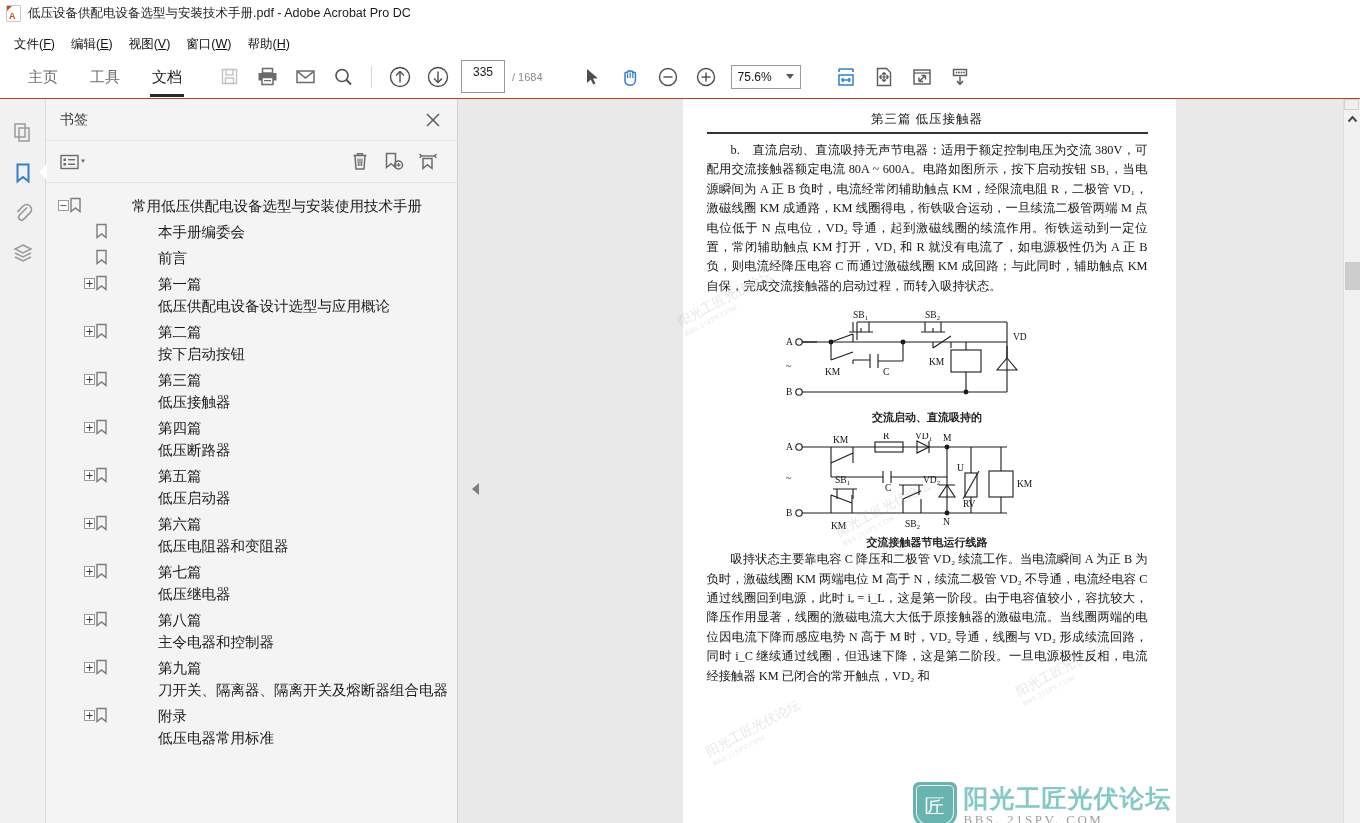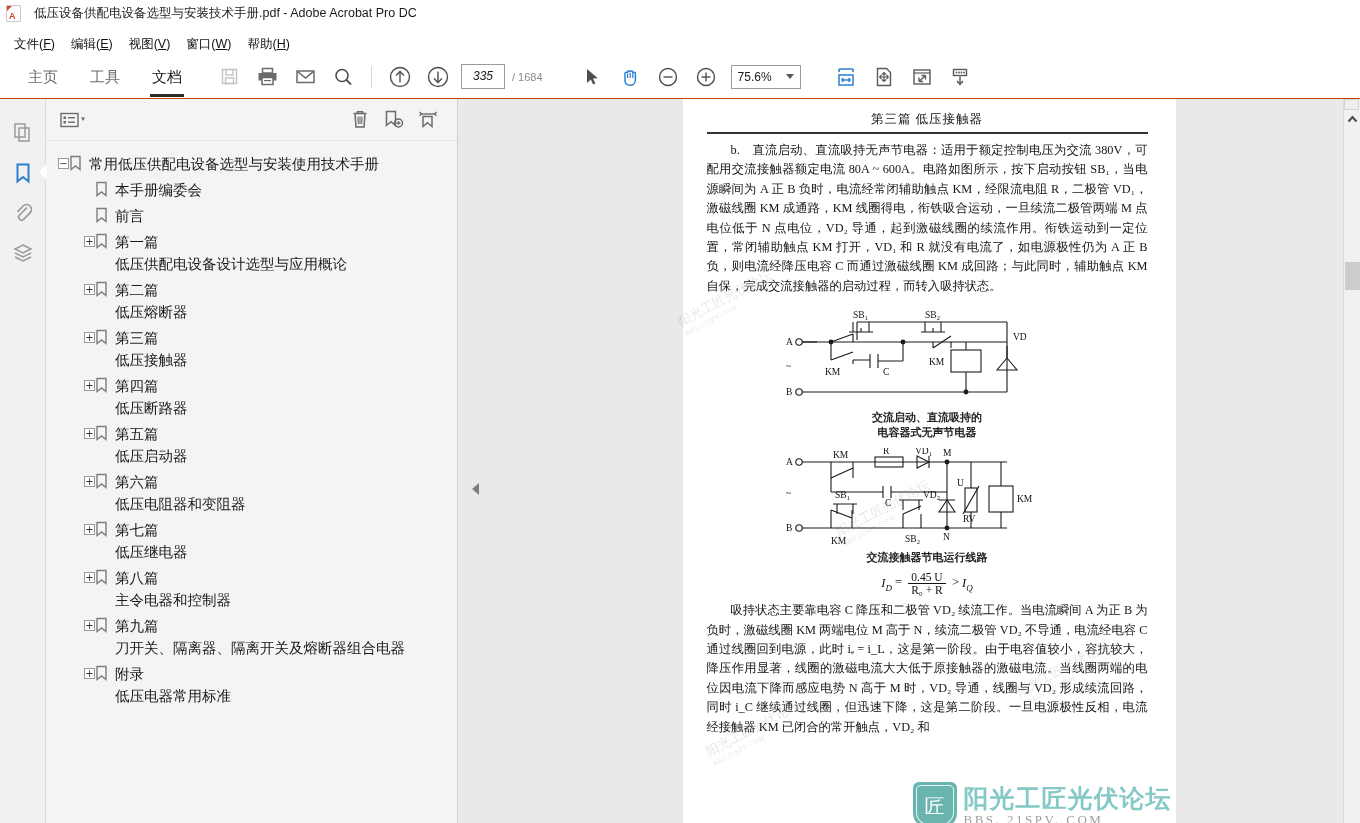--- a/index.html
+++ b/index.html
@@ -5,21 +5,21 @@
   * { box-sizing: border-box; margin: 0; padding: 0; }
   html, body {
     width: 1360px; height: 823px;
     font-family: "Liberation Sans", "DejaVu Sans", sans-serif;
     background: #ffffff; overflow: hidden;
   }
   
   .titlebar {
     height: 26px; display: flex; align-items: center;
     padding-left: 6px; background: #ffffff;
-    font-size: 12.5px; color: #1a1a1a; white-space: nowrap; gap: 6px;
+    font-size: 12.5px; color: #1a1a1a; white-space: nowrap;
   }
   .pdf-ico {
     width: 15px; height: 17px; margin-right: 7px; position: relative;
     background: #ffffff; border: 1px solid #c8c8c8; border-radius: 1px; flex: 0 0 auto;
   }
   .pdf-ico:before {
     content: ""; position: absolute; left: 0; top: 0;
     border-top: 5px solid #d24726; border-right: 5px solid transparent;
   }
   .pdf-ico:after {
@@ -46,24 +46,23 @@
   .tab.active:after {
     content: ""; position: absolute; left: 0; right: 0; bottom: 0;
     height: 3px; background: #2a2a2a;
   }
   .tbtn {
     width: 38px; height: 38px; display: flex; align-items: center;
     justify-content: center; cursor: pointer; flex: 0 0 auto;
   }
   .tsep { width: 1px; height: 22px; background: #d6d6d6; margin: 0 9px; }
   .pagebox {
-    width: 44px; height: 25px; border: 1px solid #9b9b9b; background: #fff;
+    width: 44px; height: 33px; border: 1px solid #9b9b9b; background: #fff;
     font-size: 12px; text-align: center; line-height: 22px; color: #1a1a1a;
     margin-left: 4px;
-    font-style: italic;
   }
   .pagetotal { font-size: 11px; color: #8a8a8a; margin-left: 7px; }
   .zoombox {
     width: 70px; height: 24px; border: 1px solid #9b9b9b; background: #fff;
     font-size: 12px; color: #1a1a1a; display: flex; align-items: center;
     padding: 0 6px; margin: 0 6px; justify-content: space-between;
   }
   .caret-d {
     width: 0; height: 0; border-left: 4px solid transparent;
     border-right: 4px solid transparent; border-top: 5px solid #5a5a5a;
@@ -101,21 +100,21 @@
     justify-content: center; cursor: pointer; margin-left: 4px; }
   .bm-tree { flex: 1; overflow: hidden; padding: 10px 0 0 0; position: relative; }
   .bm-row { display: flex; align-items: flex-start; padding: 2px 0; cursor: pointer; }
   .bm-row .exp {
     width: 11px; height: 11px; border: 1px solid #9a9a9a; background: #fff;
     font-size: 10px; line-height: 9px; text-align: center; color: #333;
     margin-top: 5px; flex: 0 0 auto; font-family: "DejaVu Sans", sans-serif;
   }
   .bm-row .exp.none { border: none; background: transparent; }
   .bm-row .bk { width: 20px; flex: 0 0 auto; margin-top: 2px; }
-  .bm-row .lbl { font-size: 14.5px; color: #1a1a1a; line-height: 22px; white-space: pre-line; }
+  .bm-row .lbl { font-size: 14.5px; color: #1a1a1a; line-height: 22px; white-space: pre-line; margin-left: 43px; }
   .lvl0 { padding-left: 12px; }
   .lvl1 { padding-left: 38px; }
   
   .docarea {
     flex: 1; background: #e9e9e9; position: relative; overflow: hidden;
     display: flex; justify-content: center;
   }
   .collapse-tri {
     position: absolute; left: 14px; top: 384px; width: 0; height: 0;
     border-top: 6px solid transparent; border-bottom: 6px solid transparent;
@@ -355,20 +354,29 @@
     <div class="r-ico">
       <svg width="22" height="22" viewBox="0 0 22 22">
         <path d="M11 3 L19 7 L11 11 L3 7 Z" fill="none" stroke="#9a9a9a" stroke-width="1.5"></path>
         <path d="M3 11 L11 15 L19 11" fill="none" stroke="#9a9a9a" stroke-width="1.5"></path>
         <path d="M3 15 L11 19 L19 15" fill="none" stroke="#9a9a9a" stroke-width="1.5"></path>
       </svg>
     </div>
   </div>
 
   <div class="bmpanel">
+    <div class="bm-head">
+      <span class="ttl">书签</span>
+      <span>
+        <svg width="20" height="20" viewBox="0 0 20 20">
+          <line x1="4" y1="4" x2="16" y2="16" stroke="#5a5a5a" stroke-width="1.5"></line>
+          <line x1="16" y1="4" x2="4" y2="16" stroke="#5a5a5a" stroke-width="1.5"></line>
+        </svg>
+      </span>
+    </div>
 
     <div class="bm-tools">
       <span class="bt" style="margin:0">
         <svg width="30" height="18" viewBox="0 0 30 18">
           <rect x="1" y="2.5" width="17" height="13" fill="none" stroke="#6b6b6b" stroke-width="1.4"></rect>
           <rect x="3.5" y="5.5" width="2.5" height="2.5" fill="#6b6b6b"></rect>
           <rect x="3.5" y="10" width="2.5" height="2.5" fill="#6b6b6b"></rect>
           <rect x="8" y="6" width="7" height="1.4" fill="#6b6b6b"></rect>
           <rect x="8" y="10.5" width="7" height="1.4" fill="#6b6b6b"></rect>
           <path d="M21 6.5 L25 6.5 L23 10 Z" fill="#6b6b6b"></path>
@@ -442,21 +450,21 @@
 低压供配电设备设计选型与应用概论</span>
         </div>
         <div class="bm-row lvl1">
           <span class="exp">+</span>
           <span class="bk">
             <svg width="13" height="17" viewBox="0 0 13 17">
               <path d="M2 1.5 h9 v13 l-4.5 -3.6 l-4.5 3.6 Z" fill="none" stroke="#7d7d7d" stroke-width="1.4"></path>
             </svg>
           </span>
           <span class="lbl">第二篇
-低压熔断器</span>
+按下启动按钮</span>
         </div>
         <div class="bm-row lvl1">
           <span class="exp">+</span>
           <span class="bk">
             <svg width="13" height="17" viewBox="0 0 13 17">
               <path d="M2 1.5 h9 v13 l-4.5 -3.6 l-4.5 3.6 Z" fill="none" stroke="#7d7d7d" stroke-width="1.4"></path>
             </svg>
           </span>
           <span class="lbl">第三篇
 低压接触器</span>
@@ -600,21 +608,20 @@
             <text x="146" y="16">SB<tspan font-size="6.5" dy="2">1</tspan></text>
             <text x="218" y="16">SB<tspan font-size="6.5" dy="2">2</tspan></text>
             <text x="306" y="38">VD</text>
             <text x="118" y="73">KM</text>
             <text x="176" y="73">C</text>
             <text x="222" y="63">KM</text>
           </g>
         </svg>
         <div class="fig-cap">
           <div>交流启动、直流吸持的</div>
-          <div>电容器式无声节电器</div>
         </div>
       </div>
 
       <div style="margin-top:8px;">
         <svg width="445" height="102" viewBox="0 0 445 102" style="margin:0 auto;">
           <g stroke="#1a1a1a" stroke-width="1.1" fill="none">
             <path d="M95 14 H300"></path>
             <path d="M95 80 H300"></path>
             <circle cx="92" cy="14" r="3.2"></circle>
               <circle cx="92" cy="80" r="3.2"></circle>
@@ -663,30 +670,20 @@
             <text x="124" y="96">KM</text>
             <text x="198" y="94">SB<tspan font-size="6.5" dy="2">2</tspan></text>
           </g>
         </svg>
         <div class="fig-cap" style="text-align:center">
           <div>交流接触器节电运行线路</div>
         </div>
       </div>
 
 
-      <div class="formula">
-        <i><span>I</span><sub>D</sub></i>
-        <span>=</span>
-        <span class="frac">
-          <span class="num">0.45 U</span>
-          <span class="den">R₀ + R</span>
-        </span>
-        <span>&gt;</span>
-        <i><span>I</span><sub>Q</sub></i>
-      </div>
 
       <div class="pg-p ind">吸持状态主要靠电容 C 降压和二极管 VD₂ 续流工作。当电流瞬间 A 为正 B 为负时，激磁线圈 KM 两端电位 M 高于 N，续流二极管 VD₂ 不导通，电流经电容 C 通过线圈回到电源，此时 iₑ = i_L，这是第一阶段。由于电容值较小，容抗较大，降压作用显著，线圈的激磁电流大大低于原接触器的激磁电流。当线圈两端的电位因电流下降而感应电势 N 高于 M 时，VD₂ 导通，线圈与 VD₂ 形成续流回路，同时 i_C 继续通过线圈，但迅速下降，这是第二阶段。一旦电源极性反相，电流经接触器 KM 已闭合的常开触点，VD₂ 和</div>
 
       <div class="logo-wm">
         <div class="logo-shield">匠</div>
         <div class="logo-txt">
           <div class="logo-cn">阳光工匠光伏论坛</div>
           <div class="logo-en">BBS. 21SPV. COM</div>
         </div>
       </div>

